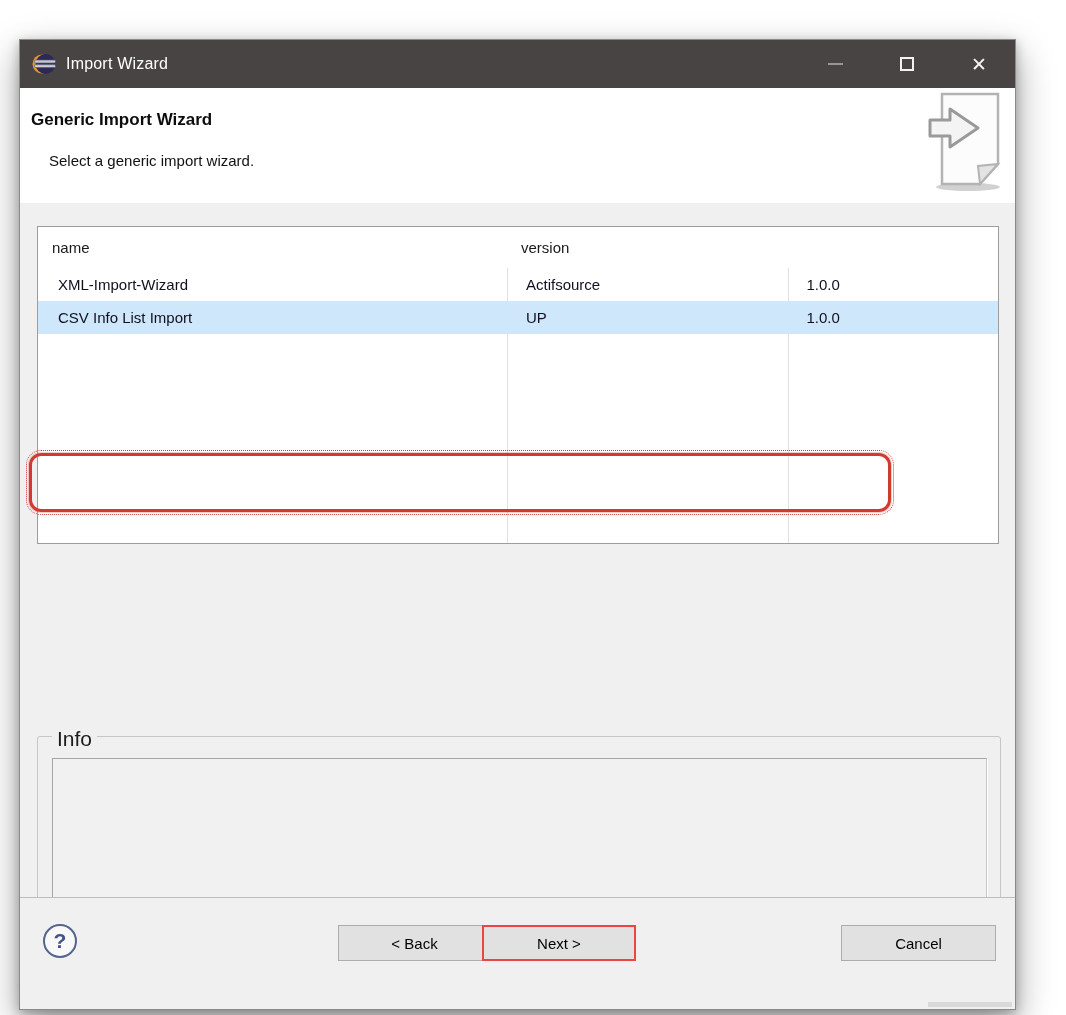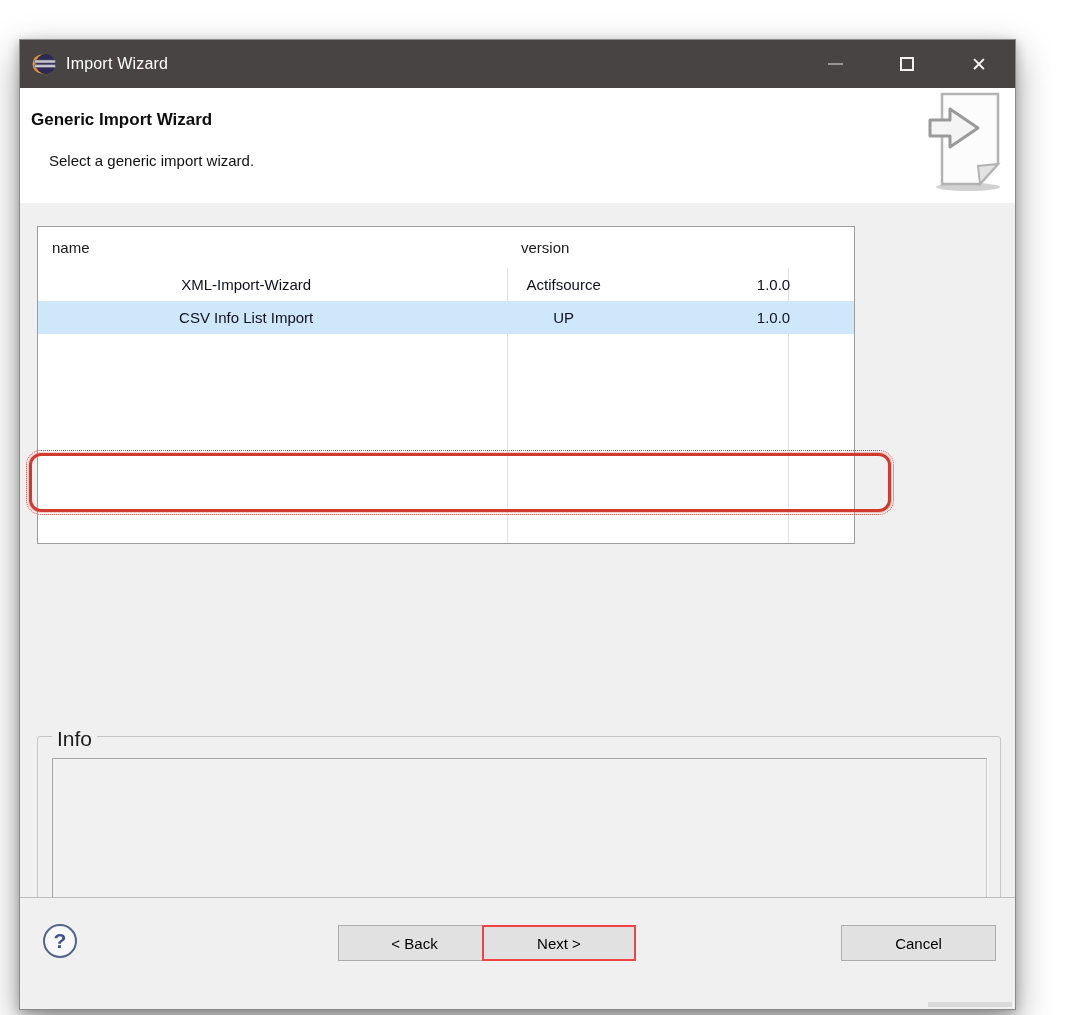--- a/index.html
+++ b/index.html
@@ -28,30 +28,30 @@
   
   .header { position:absolute; left:0; top:48px; right:0; height:132px;
     background:#ffffff; border-bottom:6px solid #0ea5e9; }
   .header-title { position:absolute; left:11px; top:22px; font-size:17px; font-weight:bold; color:#0d0d0d; }
   .header-subtitle { position:absolute; left:29px; top:64px; font-size:15px; color:#111111; }
   .header-icon { position:absolute; right:9px; top:2px; width:80px; height:104px; }
 
   
   .content { position:absolute; left:0; top:163px; right:0; height:694px; background:#f0f0f0; }
 
-  .table { position:absolute; left:17px; top:23px; width:818px; height:318px;
+  .table { position:absolute; left:17px; top:23px; width:962px; height:318px;
     background:#ffffff; border:1px solid #9d9d9d; }
   .col-sep { position:absolute; top:0; bottom:0; width:1px; background:#dcdcdc; opacity:.85; }
   .col-sep.c1 { left:469px; } .col-sep.c2 { left:750px; }
   .thead { position:absolute; left:0; top:0; right:0; height:41px; display:flex; align-items:center;
     background:#ffffff; }
   .th { font-size:15px; color:#1a1a1a; padding-left:14px; }
   .th.c0 { width:469px; } .th.c1 { width:281px; } .th.c2 { width:212px; }
   .trow { position:absolute; left:0; right:0; height:33px; display:flex; align-items:center; font-size:15px; color:#101020; }
-  .trow .td { padding-left:20px; overflow:hidden; white-space:nowrap;text-align:center; }
+  .trow .td { padding-left:20px; overflow:hidden; white-space:nowrap; }
   .td.c0 { width:469px; } .td.c1 { width:281px; } .td.c2 { width:212px; }
   .trow.r0 { top:41px; }
   .trow.r1 { top:74px; background:#cfe7fb; }
 
   .annotation { position:absolute; left:9px; top:250px; width:862px; height:59px;
     border:3px solid #d23a30; border-radius:12px;
     outline:1px dotted #d23a30; outline-offset:2px;
     pointer-events:none; z-index:5;
     box-shadow:0 0 0 1px rgba(210,58,48,.25); }
 

